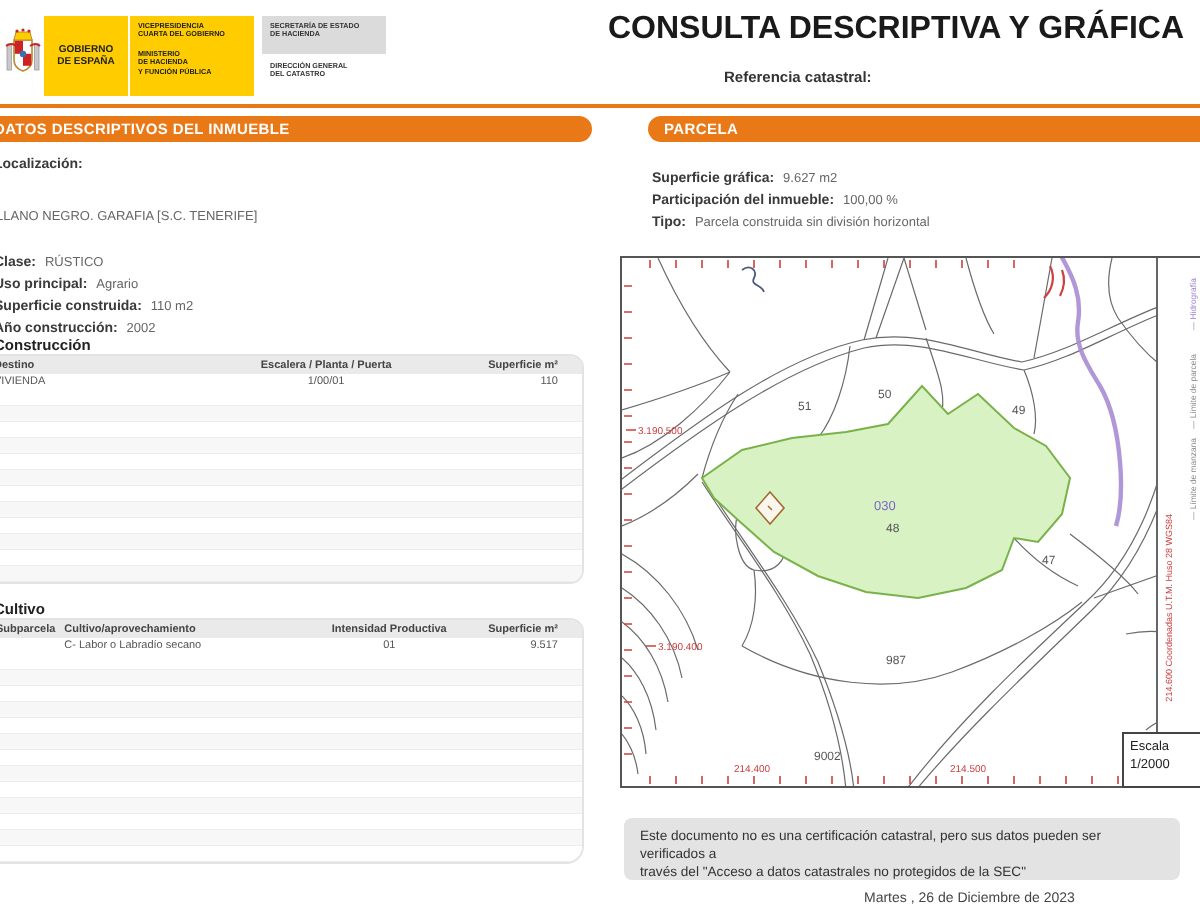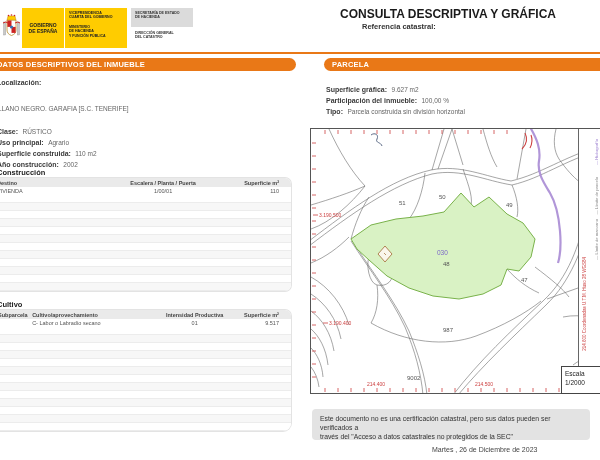--- a/index.html
+++ b/index.html
@@ -17,22 +17,22 @@
   .mins { width:62px; margin-left:1px; padding:3px 4px; font-size:3.6px;
           line-height:4.4px; font-weight:bold; }
   .mins .grp { margin-bottom:5px; }
   .deptcol { width:62px; margin-left:4px; display:flex; flex-direction:column; }
   .secbox { background:#DBDBDB; height:19px; padding:3px 4px; font-size:3.6px;
             line-height:4.4px; font-weight:bold; color:#333; }
   .dirbox { background:#fff; height:21px; padding:4px 4px; font-size:3.6px;
             line-height:4.4px; font-weight:bold; color:#333; }
 
   .titleblock { position:absolute; left:300px; top:7px; width:296px; text-align:center; }
-  .titleblock .t { font-size:12px; font-weight:bold; color:#1a1a1a; line-height:15px; }
-  .refline { margin-top:0; text-align:left; padding-left:62px;
+  .titleblock .t { font-size:16px; font-weight:bold; color:#1a1a1a; line-height:15px; }
+  .refline { margin-top:12px; text-align:left; padding-left:62px;
              font-size:7.5px; font-weight:bold; color:#333; }
 
   .orangerule { position:absolute; left:0; top:52px; width:600px; height:2px;
                 background:#E97817; }
 
   
   .bar { height:13px; background:#E97817; color:#fff; font-weight:bold;
          font-size:7.5px; line-height:13px; letter-spacing:.2px; }
 
   

